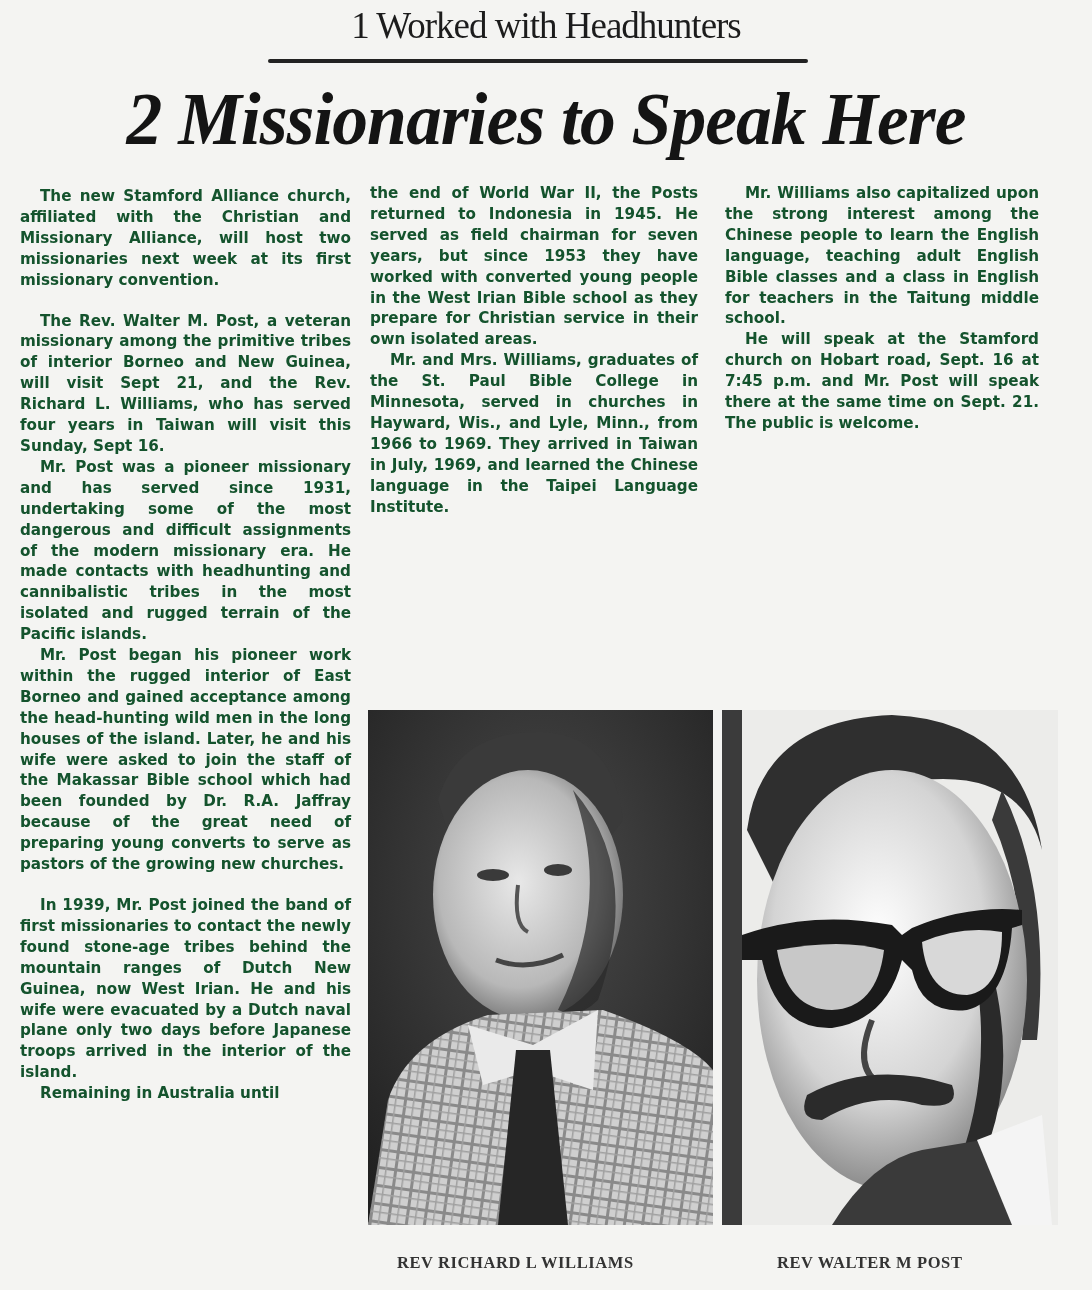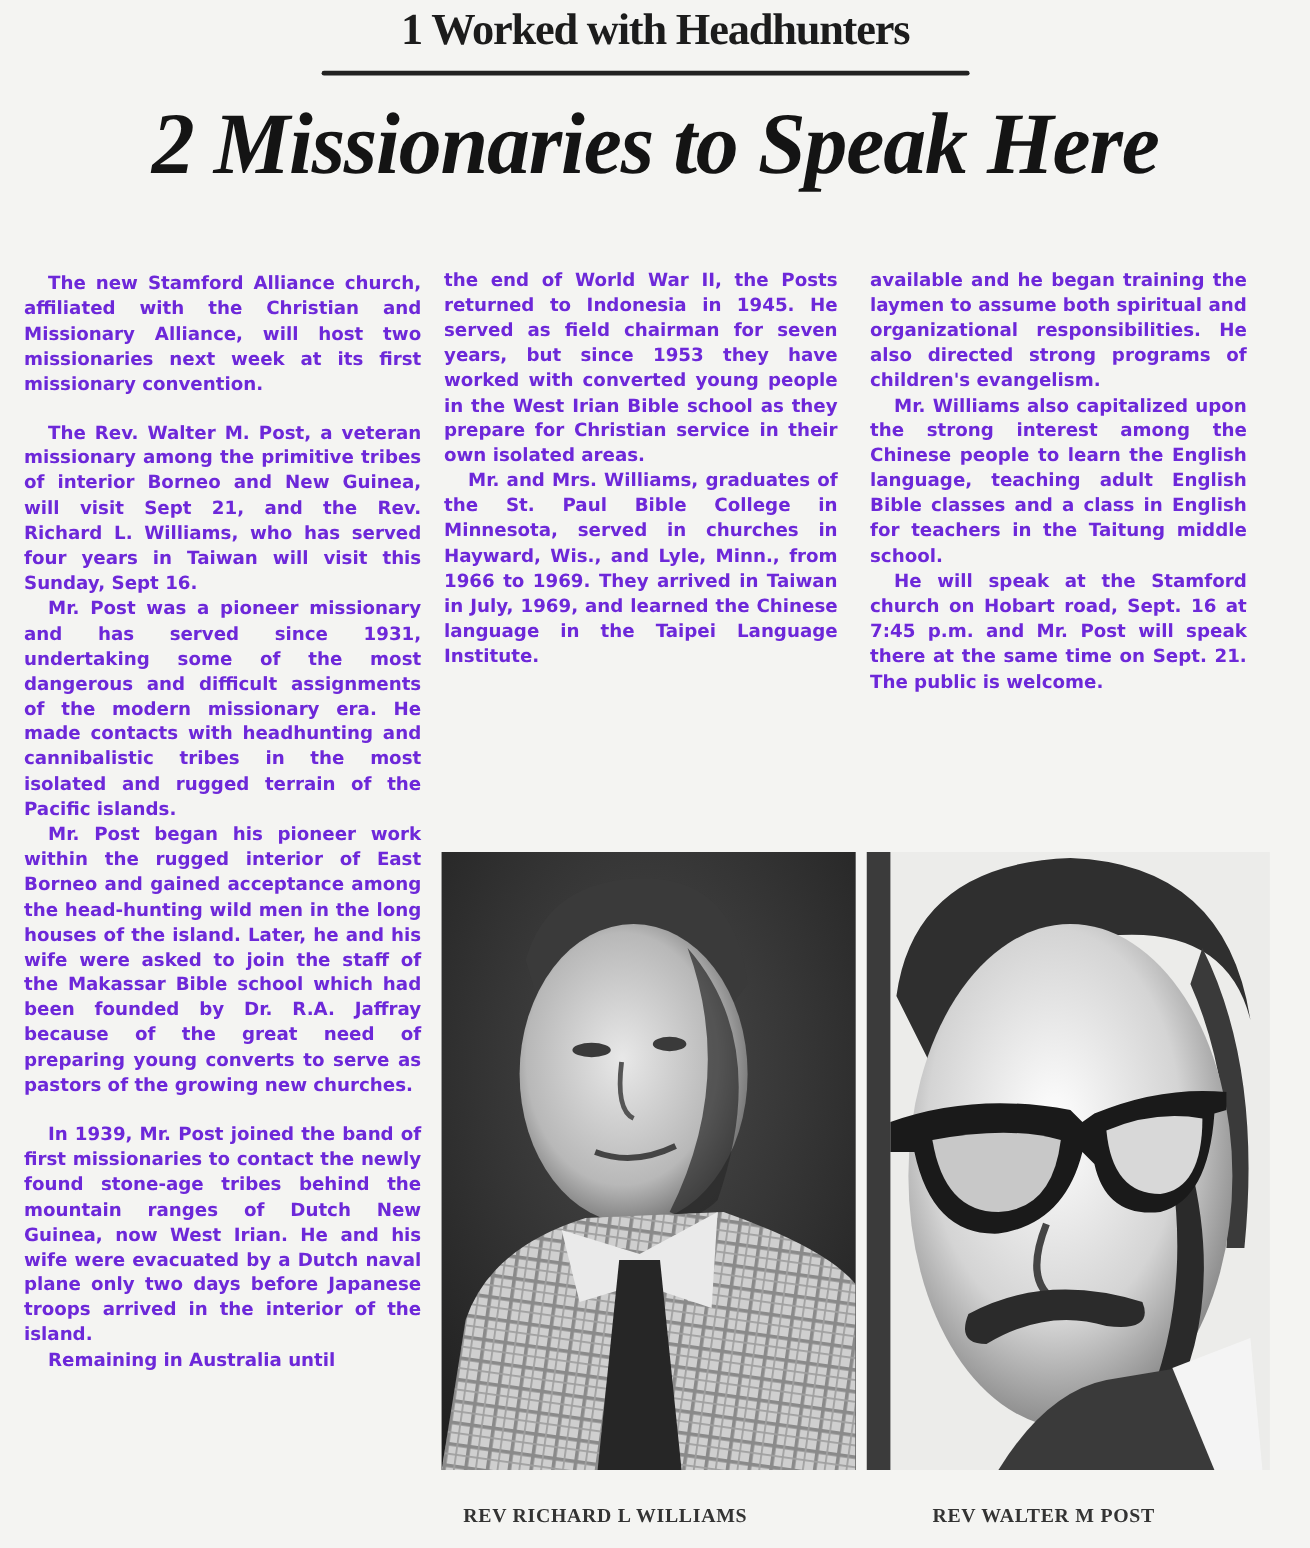--- a/index.html
+++ b/index.html
@@ -7,21 +7,21 @@
     width:1092px; height:1290px; overflow:hidden;
     background:#f4f4f2;
     color:#1a1a1a;
     font-family:"Liberation Sans", sans-serif;
     position:relative;
   }
   .kicker {
     position:absolute; left:0; width:1092px; top:4px;
     text-align:center;
     font-family:"Liberation Serif", serif;
-    font-weight:bold; font-size:37px; letter-spacing:-1px;
+    font-weight:normal; font-size:37px; letter-spacing:-1px;
     color:#1c1c1c;
   }
   .kicker-rule {
     position:absolute; left:268px; width:540px; top:59px; height:4px;
     background:#222; border-radius:2px;
   }
   .headline {
     position:absolute; left:0; width:1092px; top:78px;
     text-align:center;
     font-family:"Liberation Serif", serif;
@@ -29,43 +29,42 @@
     font-size:73px; letter-spacing:-1px;
     color:#141414;
     transform:scaleX(0.98);
   }
   .col {
     position:absolute;
     font-family:"DejaVu Sans", sans-serif;
     font-weight:bold;
     font-size:15.2px; line-height:20.9px;
     text-align:justify;
-    color:#6d28d9;
-    margin-top:40px;
+    color:#14532d;
   }
   .col p { margin:0; text-indent:20px; }
   .col p.gap { margin-top:20px; }
   .col p.noindent { text-indent:0; }
   #col1 { left:20px; top:186px; width:331px; }
   #col2 { left:370px; top:183px; width:328px; }
   #col3 { left:725px; top:183px; width:314px; }
 
   .photo {
     position:absolute; top:710px; height:515px;
     overflow:hidden;
   }
   #photo-williams { left:368px; width:345px; background:#2b2b2b; }
   #photo-post { left:722px; width:336px; background:#e9e9e7; }
   .caption {
     position:absolute; top:1253px;
     font-family:"Liberation Serif", serif;
     font-weight:bold; font-size:16.5px; letter-spacing:0.6px;
     color:#333;
   }
-  #caption-williams { left:386px; }
+  #caption-williams { left:397px; }
   #caption-post { left:777px; }
 </style>
 </head>
 <body>
 
 <div class="kicker">1 Worked with Headhunters</div>
 <div class="kicker-rule"></div>
 <div class="headline">2 Missionaries to Speak Here</div>
 
 <div id="col1" class="col">
@@ -76,21 +75,20 @@
   <p class="gap">In 1939, Mr. Post joined the band of first missionaries to contact the newly found stone-age tribes behind the mountain ranges of Dutch New Guinea, now West Irian. He and his wife were evacuated by a Dutch naval plane only two days before Japanese troops arrived in the interior of the island.</p>
   <p>Remaining in Australia until</p>
 </div>
 
 <div id="col2" class="col">
   <p class="noindent">the end of World War II, the Posts returned to Indonesia in 1945. He served as field chairman for seven years, but since 1953 they have worked with converted young people in the West Irian Bible school as they prepare for Christian service in their own isolated areas.</p>
   <p>Mr. and Mrs. Williams, graduates of the St. Paul Bible College in Minnesota, served in churches in Hayward, Wis., and Lyle, Minn., from 1966 to 1969. They arrived in Taiwan in July, 1969, and learned the Chinese language in the Taipei Language Institute.</p>
 </div>
 
 <div id="col3" class="col">
-  <p class="noindent">available and he began training the laymen to assume both spiritual and organizational responsibilities. He also directed strong programs of children's evangelism.</p>
   <p>Mr. Williams also capitalized upon the strong interest among the Chinese people to learn the English language, teaching adult English Bible classes and a class in English for teachers in the Taitung middle school.</p>
   <p>He will speak at the Stamford church on Hobart road, Sept. 16 at 7:45 p.m. and Mr. Post will speak there at the same time on Sept. 21. The public is welcome.</p>
 </div>
 
 <div id="photo-williams" class="photo">
   <svg width="345" height="515" viewBox="0 0 345 515">
     <defs>
       <radialGradient id="bgw" cx="0.5" cy="0.35" r="0.8">
         <stop offset="0" stop-color="#4a4a4a"></stop>
         <stop offset="1" stop-color="#1e1e1e"></stop>

